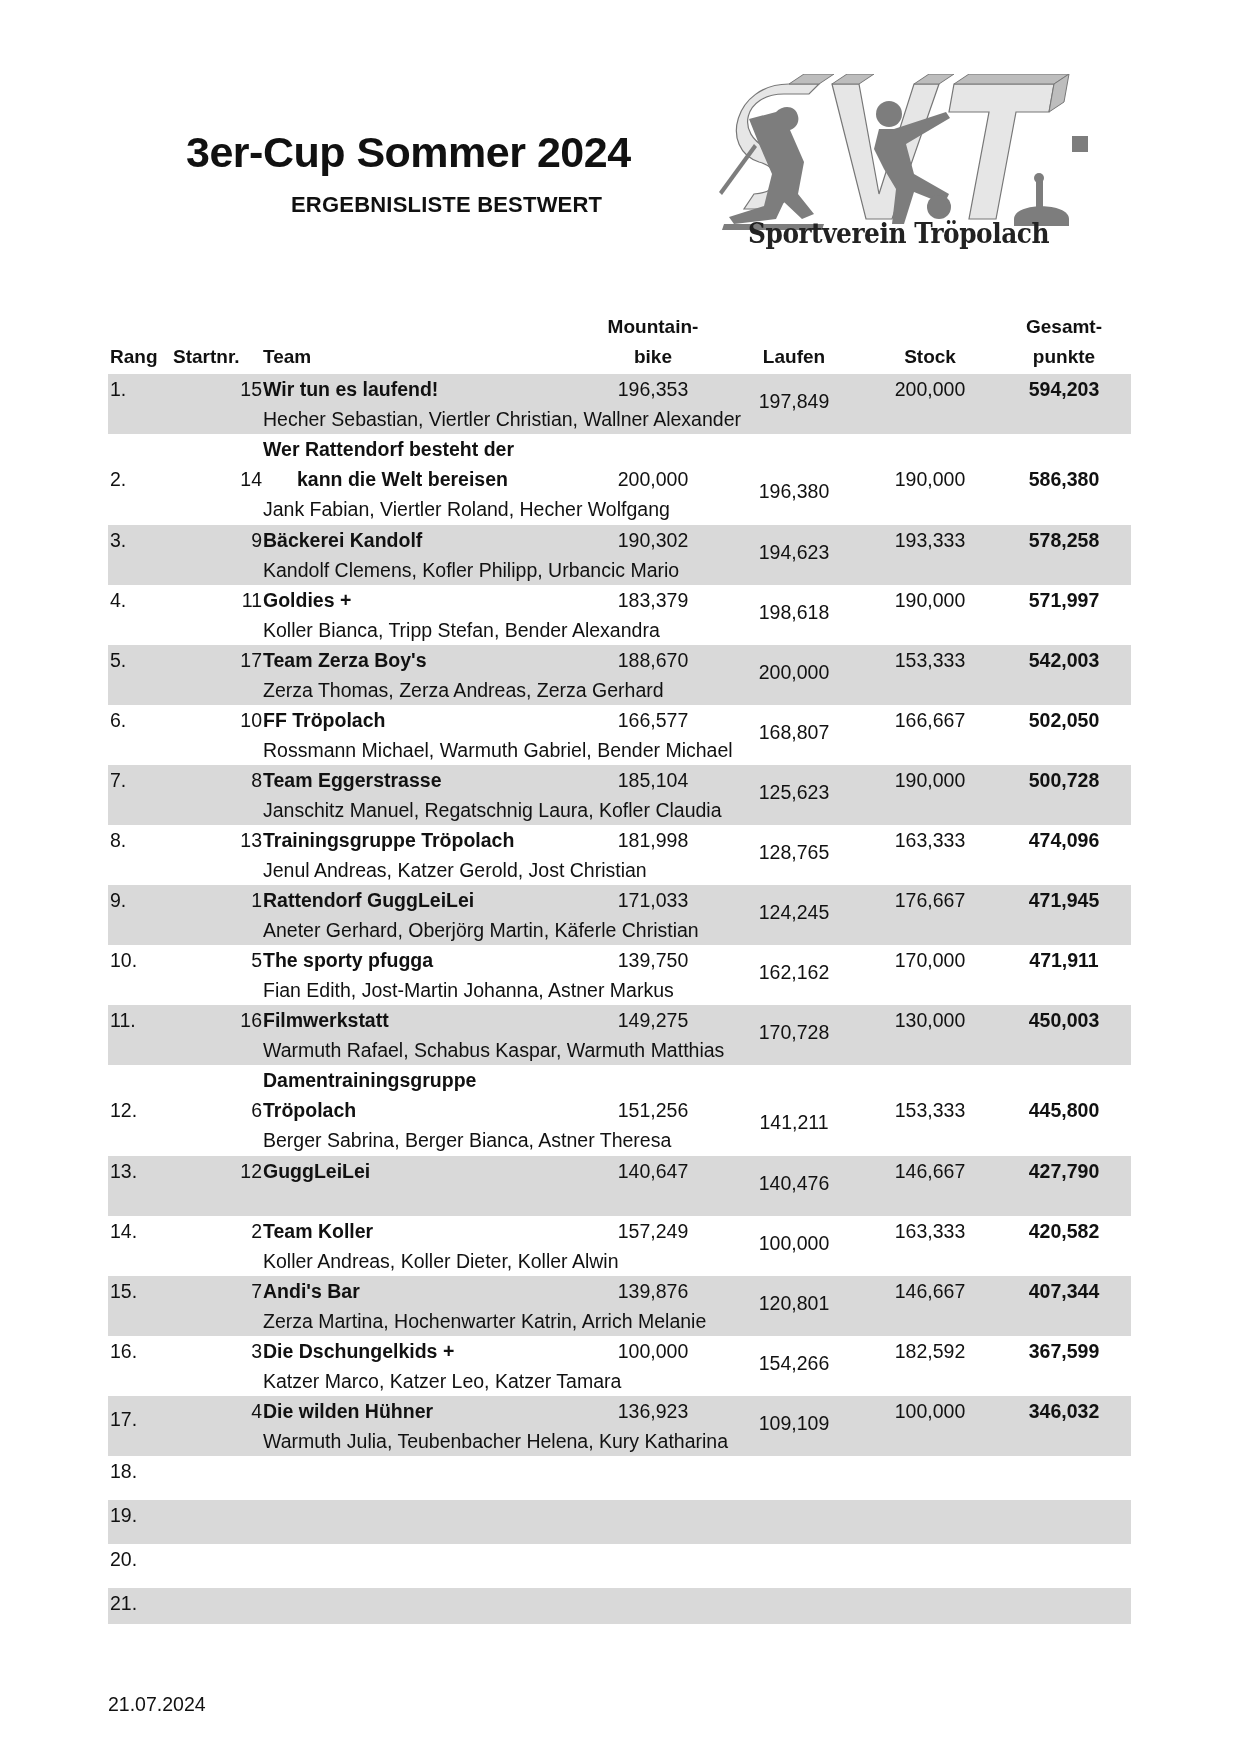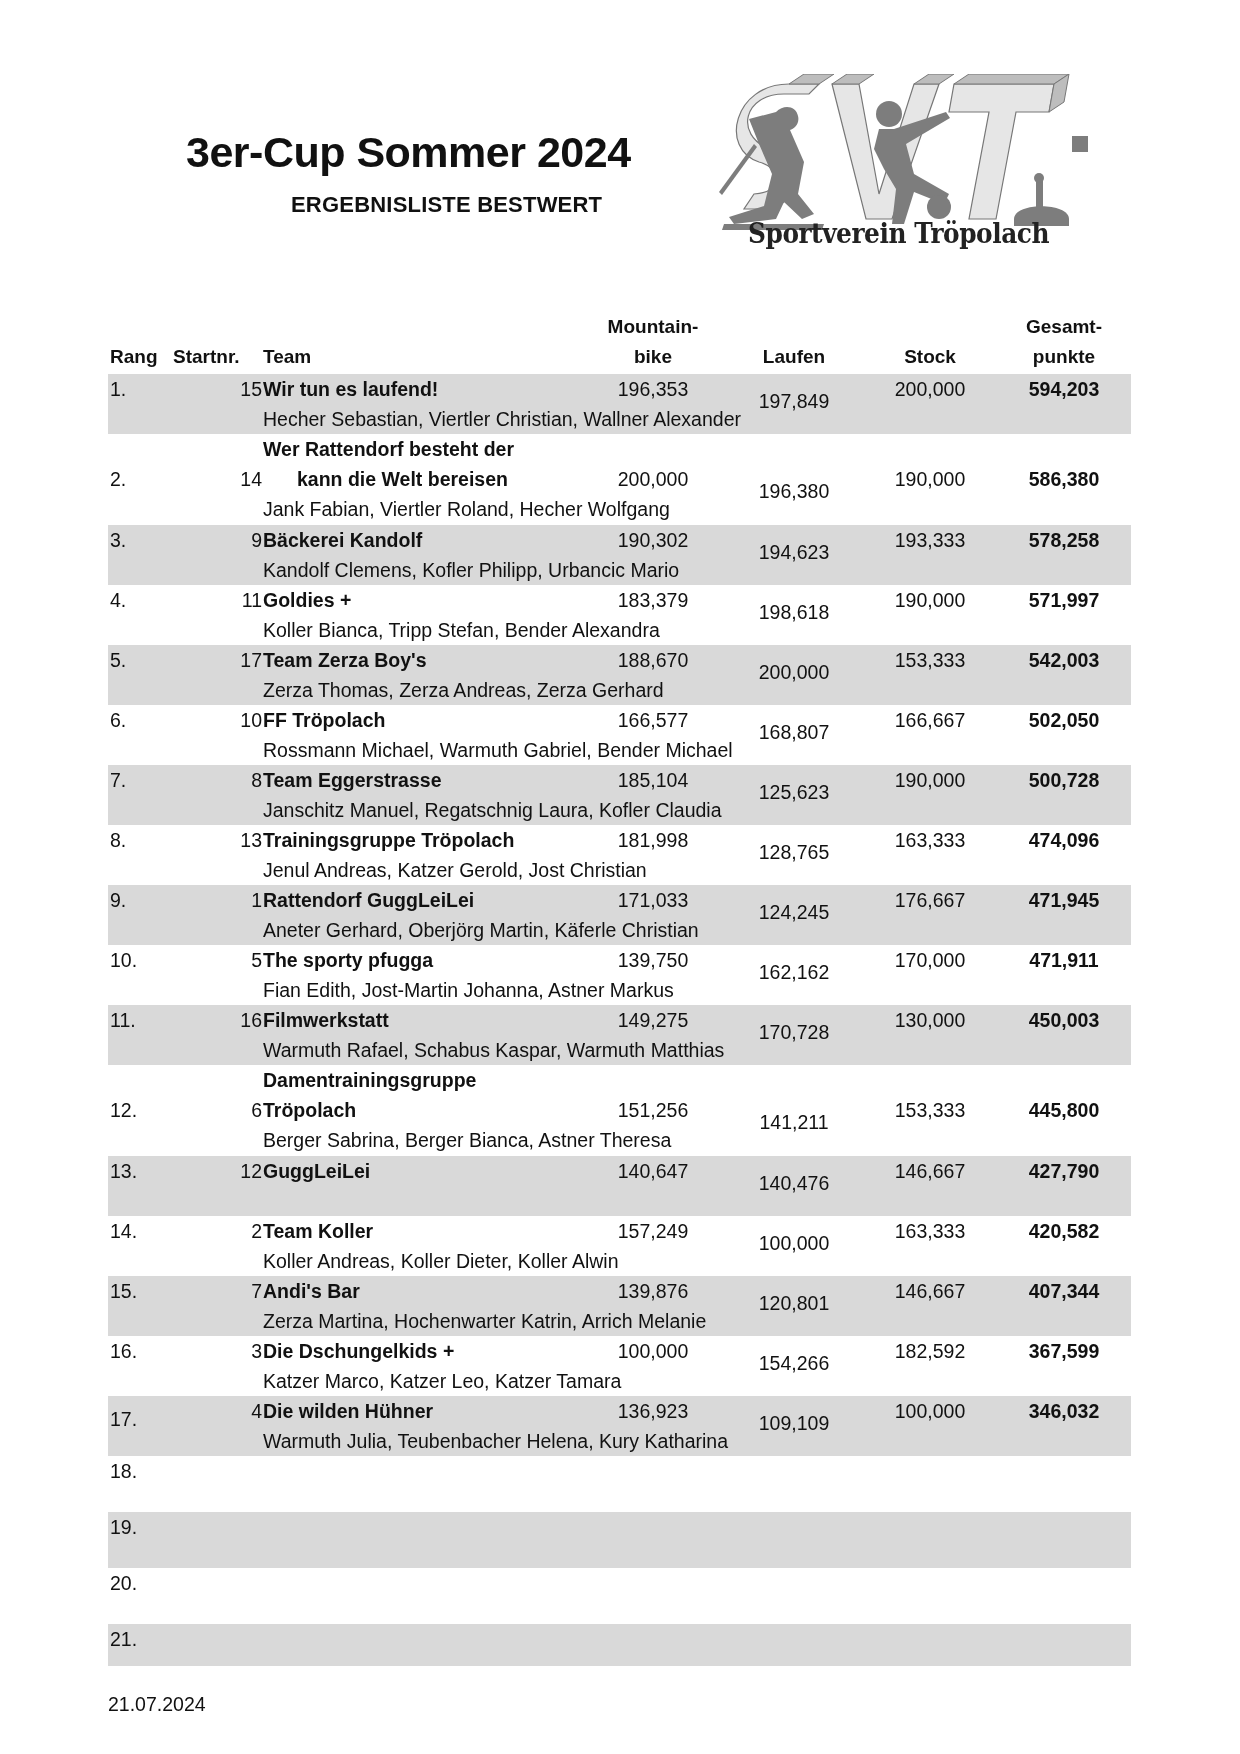--- a/index.html
+++ b/index.html
@@ -27,21 +27,21 @@
 
     .table { position: absolute; left: 108px; top: 310px; width: 1023px; }
     .thead { position: relative; height: 64px; font-weight: bold; font-size: 19px; }
     .th { position: absolute; line-height: 30px; }
     .th.center { text-align: center; }
 
     .row { position: relative; width: 1023px; font-size: 19.5px; }
     .row.shade { background: #d9d9d9; }
     .row.h2 { height: 60px; }
     .row.h3 { height: 91px; }
-    .row.empty { height: 56px; }
+    .row.empty { height: 44px; }
 
     .cell { position: absolute; line-height: 30px; white-space: nowrap; }
     .rank { left: 2px; }
     .start { left: 100px; width: 54px; text-align: right; }
     .team { left: 155px; font-weight: bold; }
     .members { left: 155px; }
     .num { width: 120px; text-align: center; }
     .mtb { left: 485px; }
     .lauf { left: 626px; margin-top: 12px; }
     .stock { left: 762px; }
@@ -280,19 +280,19 @@
       </div>
       <div class="row empty">
         <div class="cell rank" style="top: 0px;">18.</div>
       </div>
       <div class="row empty shade">
         <div class="cell rank" style="top: 0px;">19.</div>
       </div>
       <div class="row empty">
         <div class="cell rank" style="top: 0px;">20.</div>
       </div>
-      <div class="row empty shade" style="height: 42px; text-align: center;">
+      <div class="row empty shade" style="height: 36px; text-align: center;">
         <div class="cell rank" style="top: 0px;">21.</div>
       </div>
     </div>
 </div>
 
 <div class="footer-date">21.07.2024</div>
 
 </body></html>

